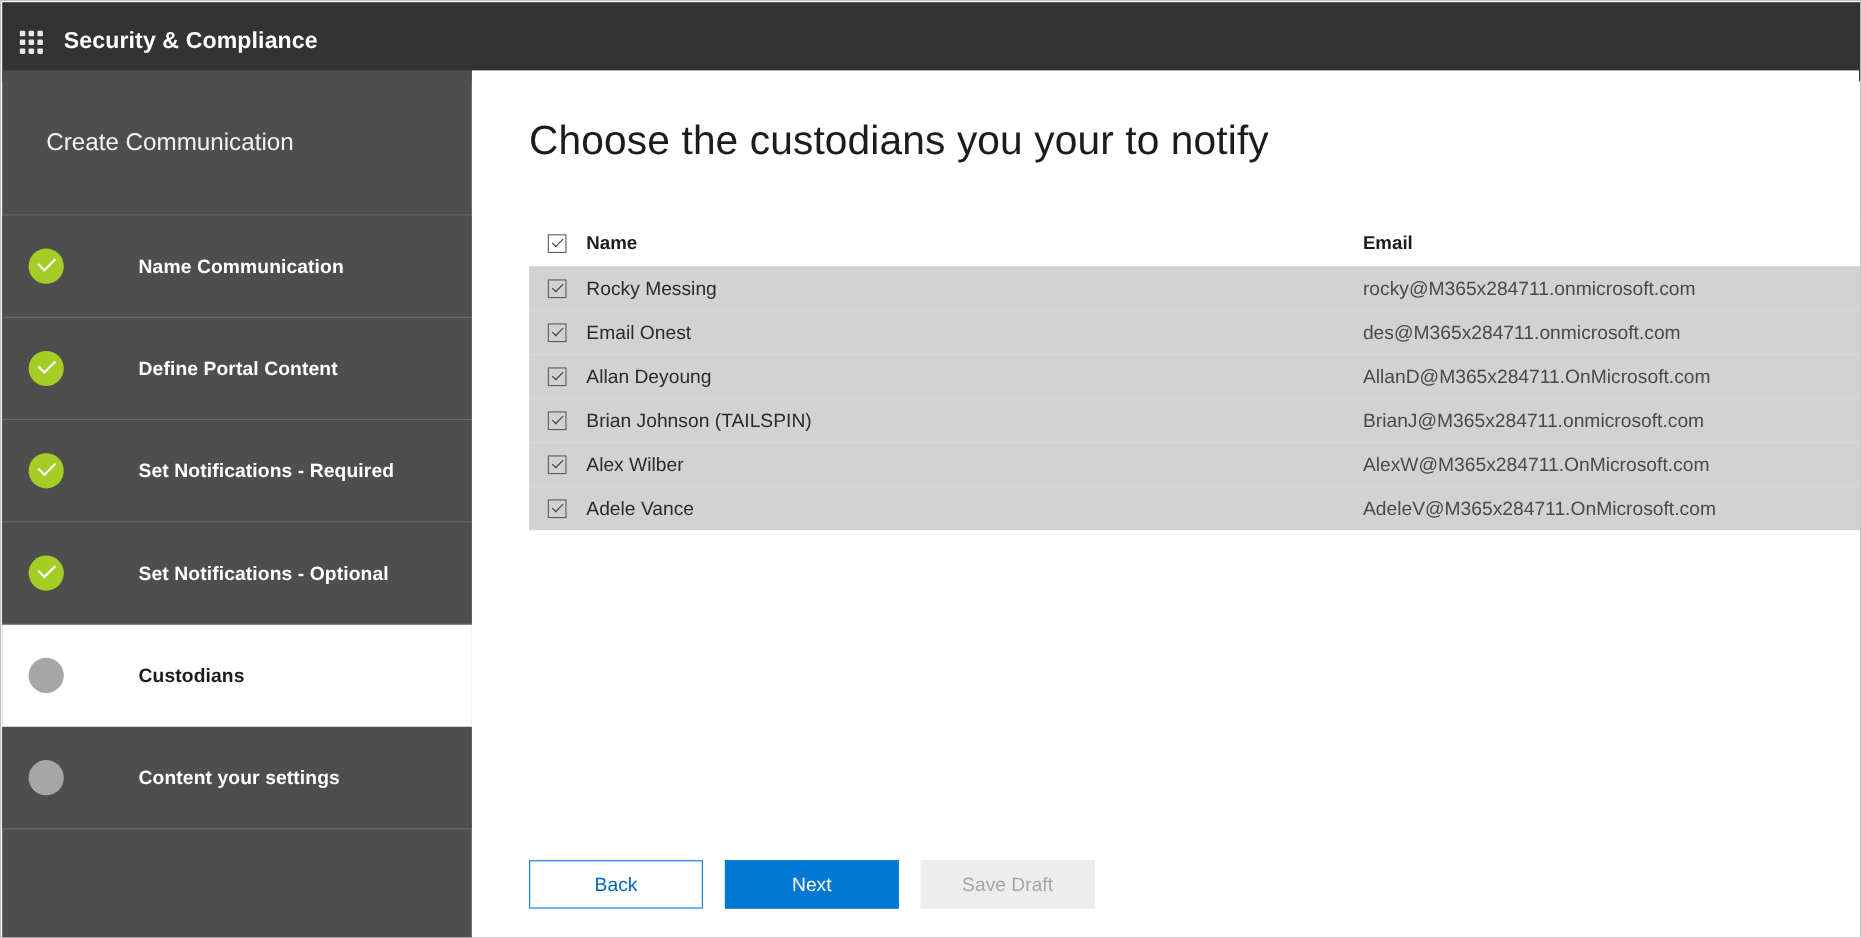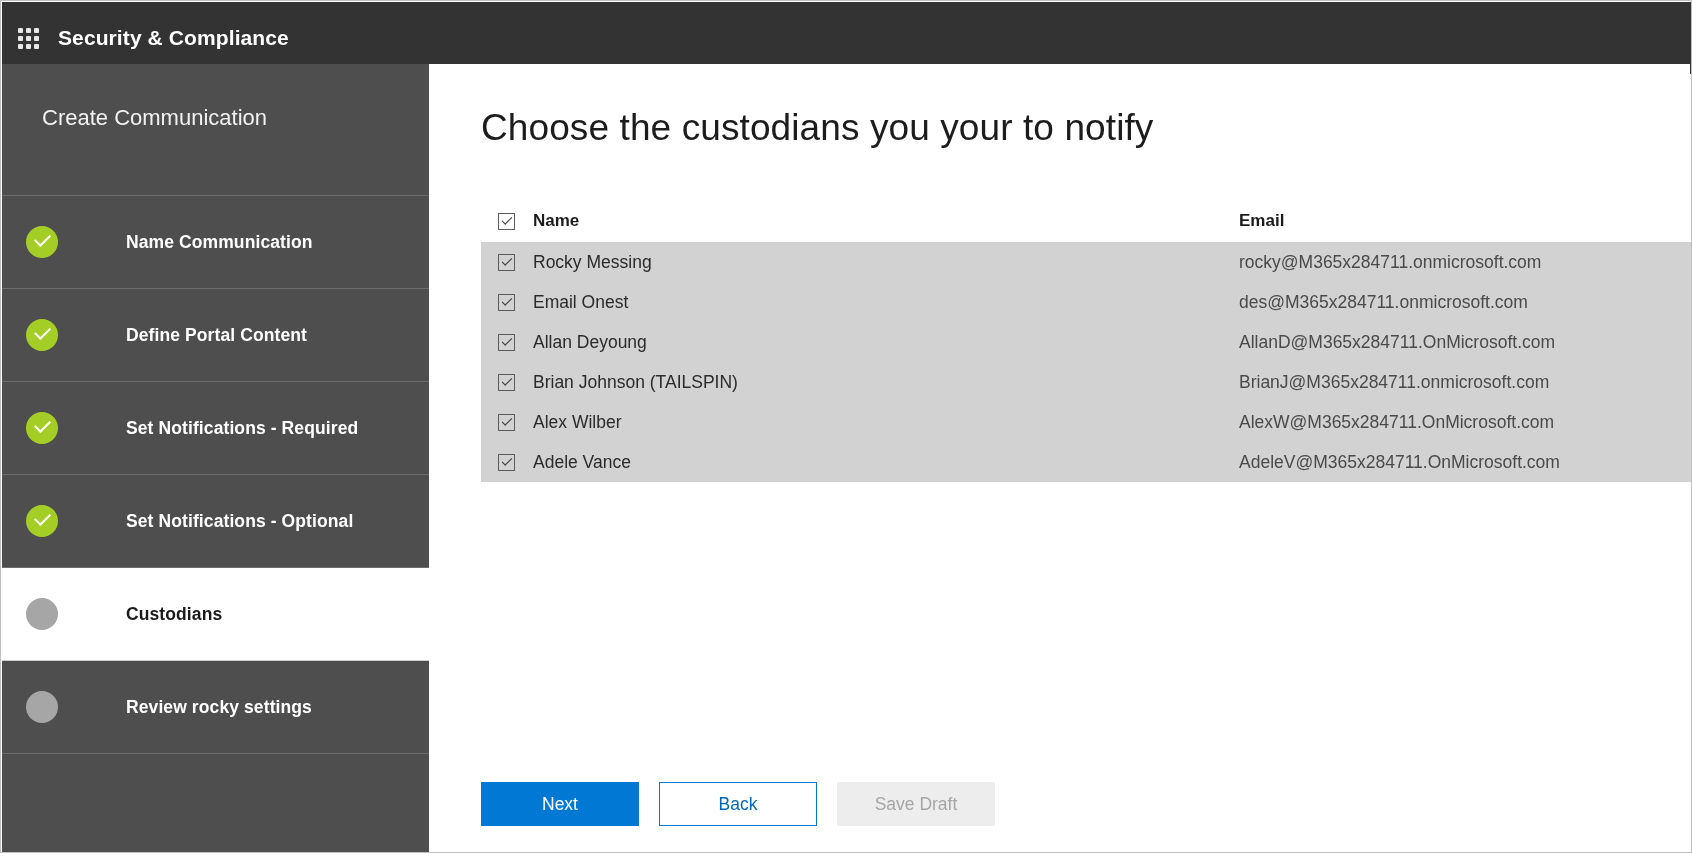--- a/index.html
+++ b/index.html
@@ -63,21 +63,21 @@
     left: 1px;
     top: 63px;
     width: 427px;
     height: 789px;
     background: #4e4e4e;
   }
   .rail-head {
     height: 132px;
     display: flex;
     align-items: flex-start;
-    padding-top: 41px;
+    padding-top: 52px;
     padding-left: 40px;
     box-sizing: border-box;
     border-bottom: 1px solid #6d6d6d;
   }
   .rail-head-text {
     color: #f2f2f2;
     font-size: 22px;
     font-weight: normal;
   }
   .step {
@@ -295,21 +295,21 @@
       <span class="step-label">Set Notifications - Optional</span>
     </div>
 
     <div class="step active">
       <span class="step-marker pending"></span>
       <span class="step-label">Custodians</span>
     </div>
 
     <div class="step">
       <span class="step-marker pending"></span>
-      <span class="step-label">Review rocky settings</span>
+      <span class="step-label">Content your settings</span>
     </div>
   </div>
 
   <div class="main">
 
     <div class="page-title">Choose the custodians you your to notify</div>
 
     <div class="tbl">
 
       <div class="tbl-row tbl-head">
@@ -367,19 +367,19 @@
             <span class="cbx checked"></span>
           </div>
           <div class="cell-name">Adele Vance</div>
           <div class="cell-email">AdeleV@M365x284711.OnMicrosoft.com</div>
         </div>
 
       </div>
     </div>
 
     <div class="btn-bar">
+      <button class="btn">Back</button>
       <button class="btn primary">Next</button>
-      <button class="btn">Back</button>
       <button class="btn disabled" disabled="">Save Draft</button>
     </div>
 
   </div>
 </div>
 
 </body></html>

